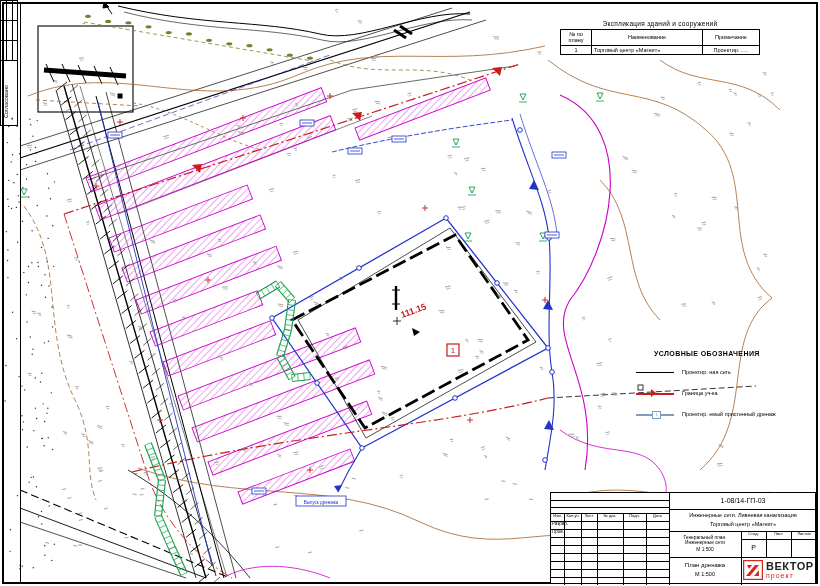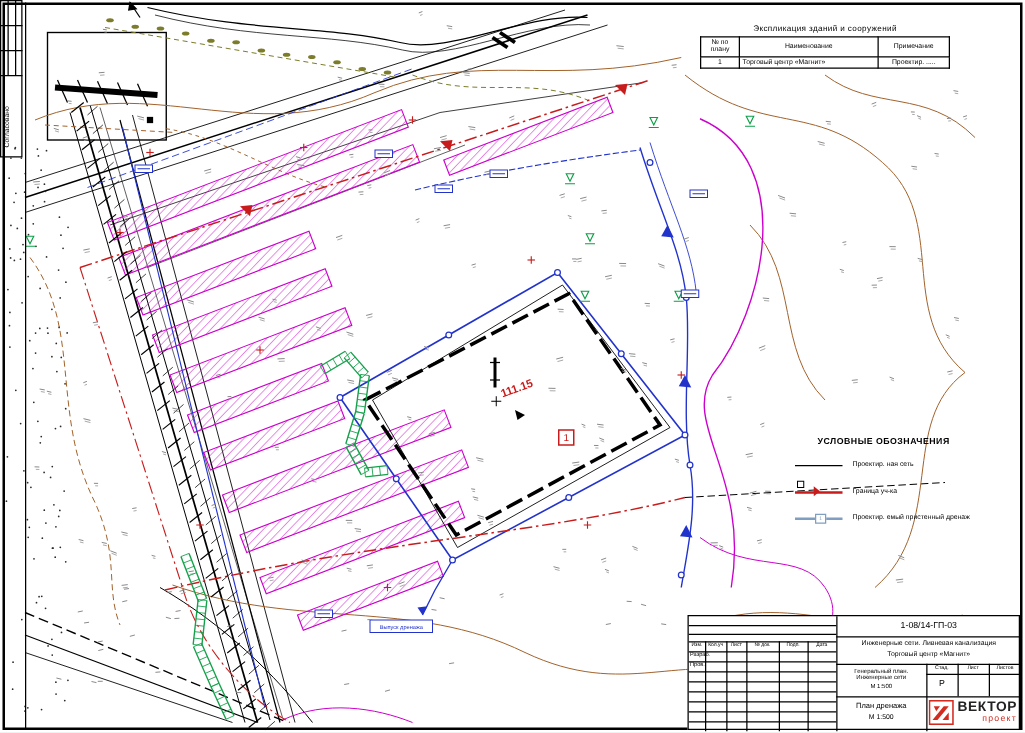--- a/index.html
+++ b/index.html
@@ -21,21 +21,21 @@
   .leg-row{display:flex;align-items:center;margin:0 0 11px 0;}
   .leg-swatch{width:38px;height:10px;position:relative;margin-right:8px;flex:none;}
   .leg-label{font-size:5.5px;}
   .leg-line{position:absolute;left:0;right:0;top:5px;height:0;border-top:1.6px solid #000;}
   .leg-arrow{position:absolute;left:15px;top:1px;width:0;height:0;border-left:5px solid #c81c1c;
       border-top:4px solid transparent;border-bottom:4px solid transparent;}
   .leg-node{position:absolute;left:16px;top:2px;width:7px;height:6px;border:1px solid #7f9ec0;
       background:#fff;font-size:4px;color:#7f9ec0;line-height:6px;text-align:center;}
   
   #titleblock{left:550px;top:492px;width:266px;height:92px;border:1.5px solid #000;box-sizing:border-box;}
-  .tb{position:absolute;box-sizing:border-box;text-align:right;}
+  .tb{position:absolute;box-sizing:border-box;}
   .vline{position:absolute;width:1px;background:#000;}
   .hline{position:absolute;height:1px;background:#000;}
   .tb-txt{position:absolute;font-size:5px;line-height:1.1;text-align:center;}
   
   #sidestamp{left:2px;top:356px;width:18px;height:126px;border:1px solid #000;box-sizing:border-box;background:#fff;z-index:4;}
   #sidestamp .vtxt{position:absolute;left:3px;top:118px;font-size:5.5px;white-space:nowrap;
       transform-origin:0 0;transform:rotate(-90deg);}
   .logo-wrap{display:flex;align-items:center;gap:3px;padding:3px 2px;}
   .logo-text1{font-size:11px;font-weight:bold;letter-spacing:.5px;color:#222;line-height:1;}
   .logo-text2{font-size:7px;color:#d42b20;letter-spacing:1px;line-height:1;}

